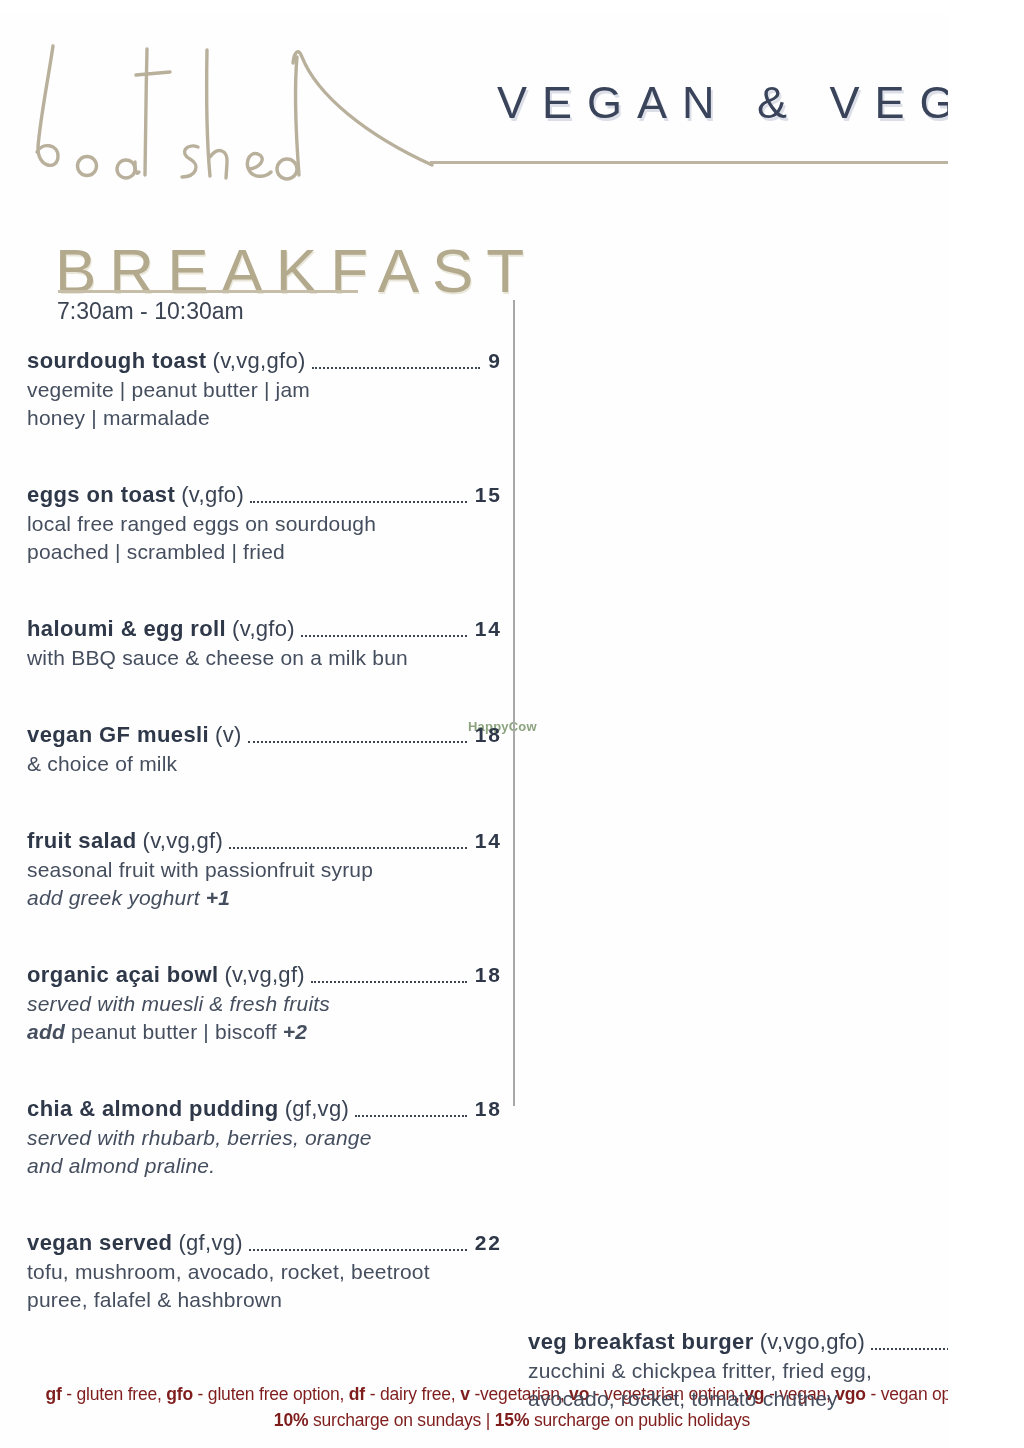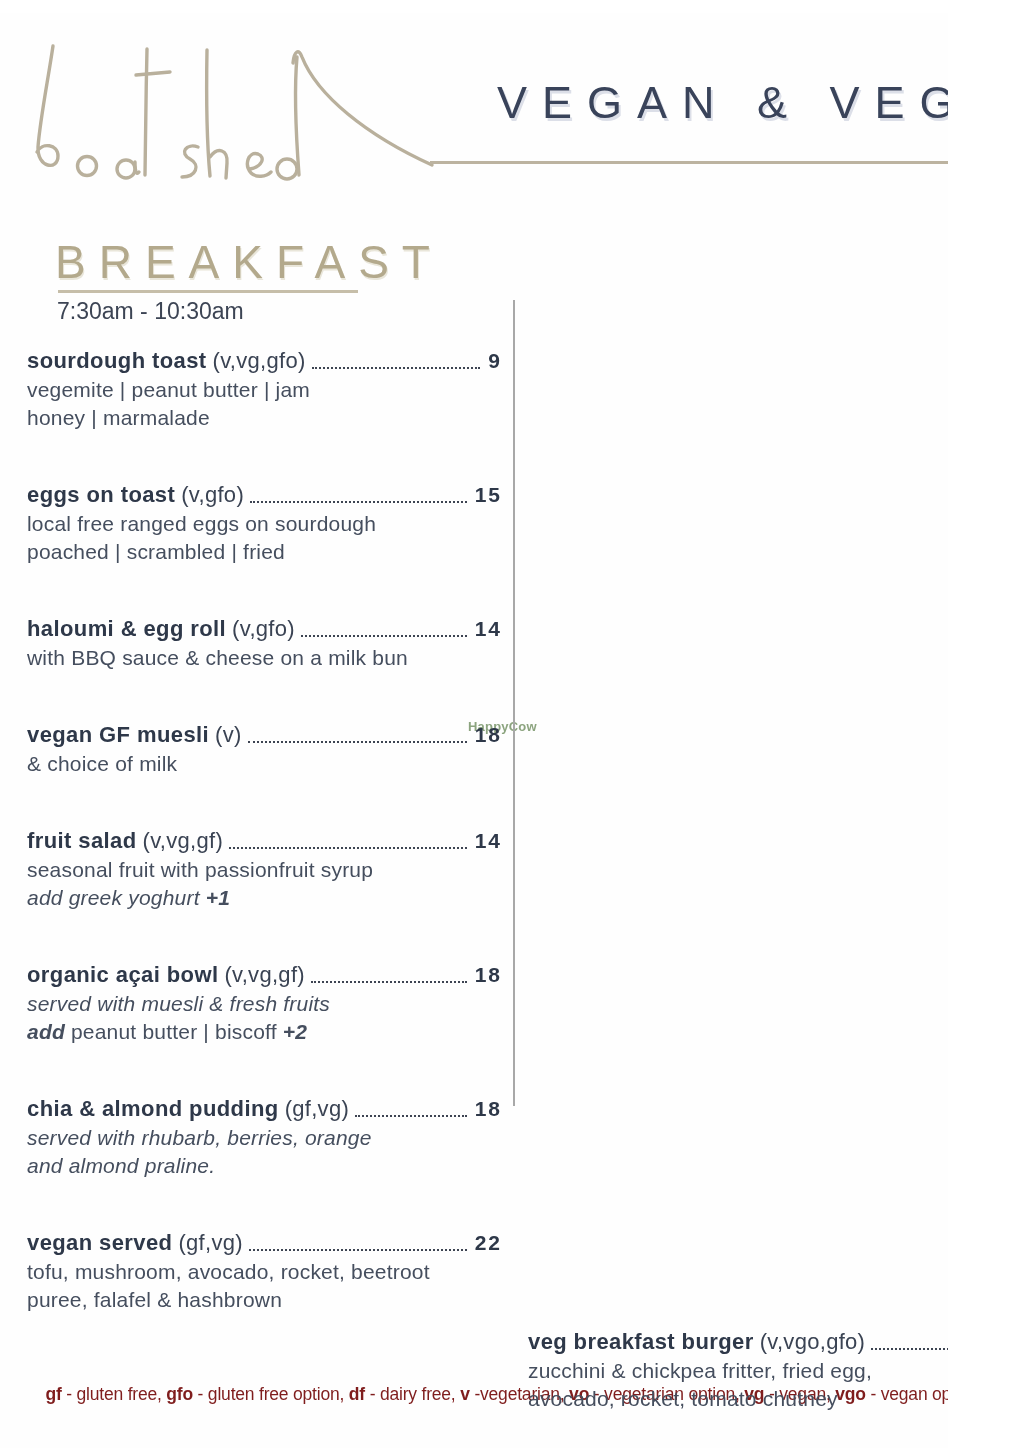--- a/index.html
+++ b/index.html
@@ -11,21 +11,21 @@
   .logo-svg{position:absolute;left:18px;top:22px;}
   .brand-title{
     position:absolute;left:497px;top:64px;
     font-size:45px;font-weight:400;letter-spacing:15px;color:#39435a;
     text-shadow:2px 3px 0 #dcdfe8;white-space:nowrap;
   }
   .header-rule{position:absolute;left:430px;top:148px;width:580px;height:3px;background:#bcb3a0;}
   
   .section-title{
     position:absolute;left:55px;top:222px;
-    font-size:46px;letter-spacing:13px;color:#b3a98c;white-space:nowrap;
+    font-size:62px;letter-spacing:13px;color:#b3a98c;white-space:nowrap;
     text-shadow:1px 2px 0 #e9e6da;
   }
   .section-underline{position:absolute;left:58px;top:277px;width:300px;height:3px;background:#c6bea9;}
   .section-hours{position:absolute;left:57px;top:285px;font-size:23px;color:#3c4454;}
   
   .col{position:absolute;}
   .col-left{left:27px;top:333px;width:487px;padding-right:0;}
   .col-right{left:528px;top:298px;width:484px;}
   .menu-item{margin-bottom:48px;}
   .col-left .menu-item{padding-right:12px;}
@@ -199,15 +199,16 @@
             <div class="desc-line"><span>zucchini &amp; chickpea fritter, fried egg,</span></div>
             <div class="desc-line"><span>avocado, rocket, tomato chutney</span></div>
           </div>
         </div>
       </div>
 
   </div>
 
   <div class="footer">
     <div id="footer-line1"><span class="seg-b ">gf</span><span> - gluten free, </span><span class="seg-b ">gfo</span><span> - gluten free option, </span><span class="seg-b ">df</span><span> - dairy free, </span><span class="seg-b ">v</span><span> -vegetarian, </span><span class="seg-b ">vo</span><span> - vegetarian option, </span><span class="seg-b ">vg</span><span> - vegan, </span><span class="seg-b ">vgo</span><span> - vegan option</span></div>
+    <div id="footer-line2"><span class="seg-b ">10%</span><span> surcharge on sundays | </span><span class="seg-b ">15%</span><span> surcharge on public holidays</span></div>
   </div>
 
 </div>
 
 </body></html>

